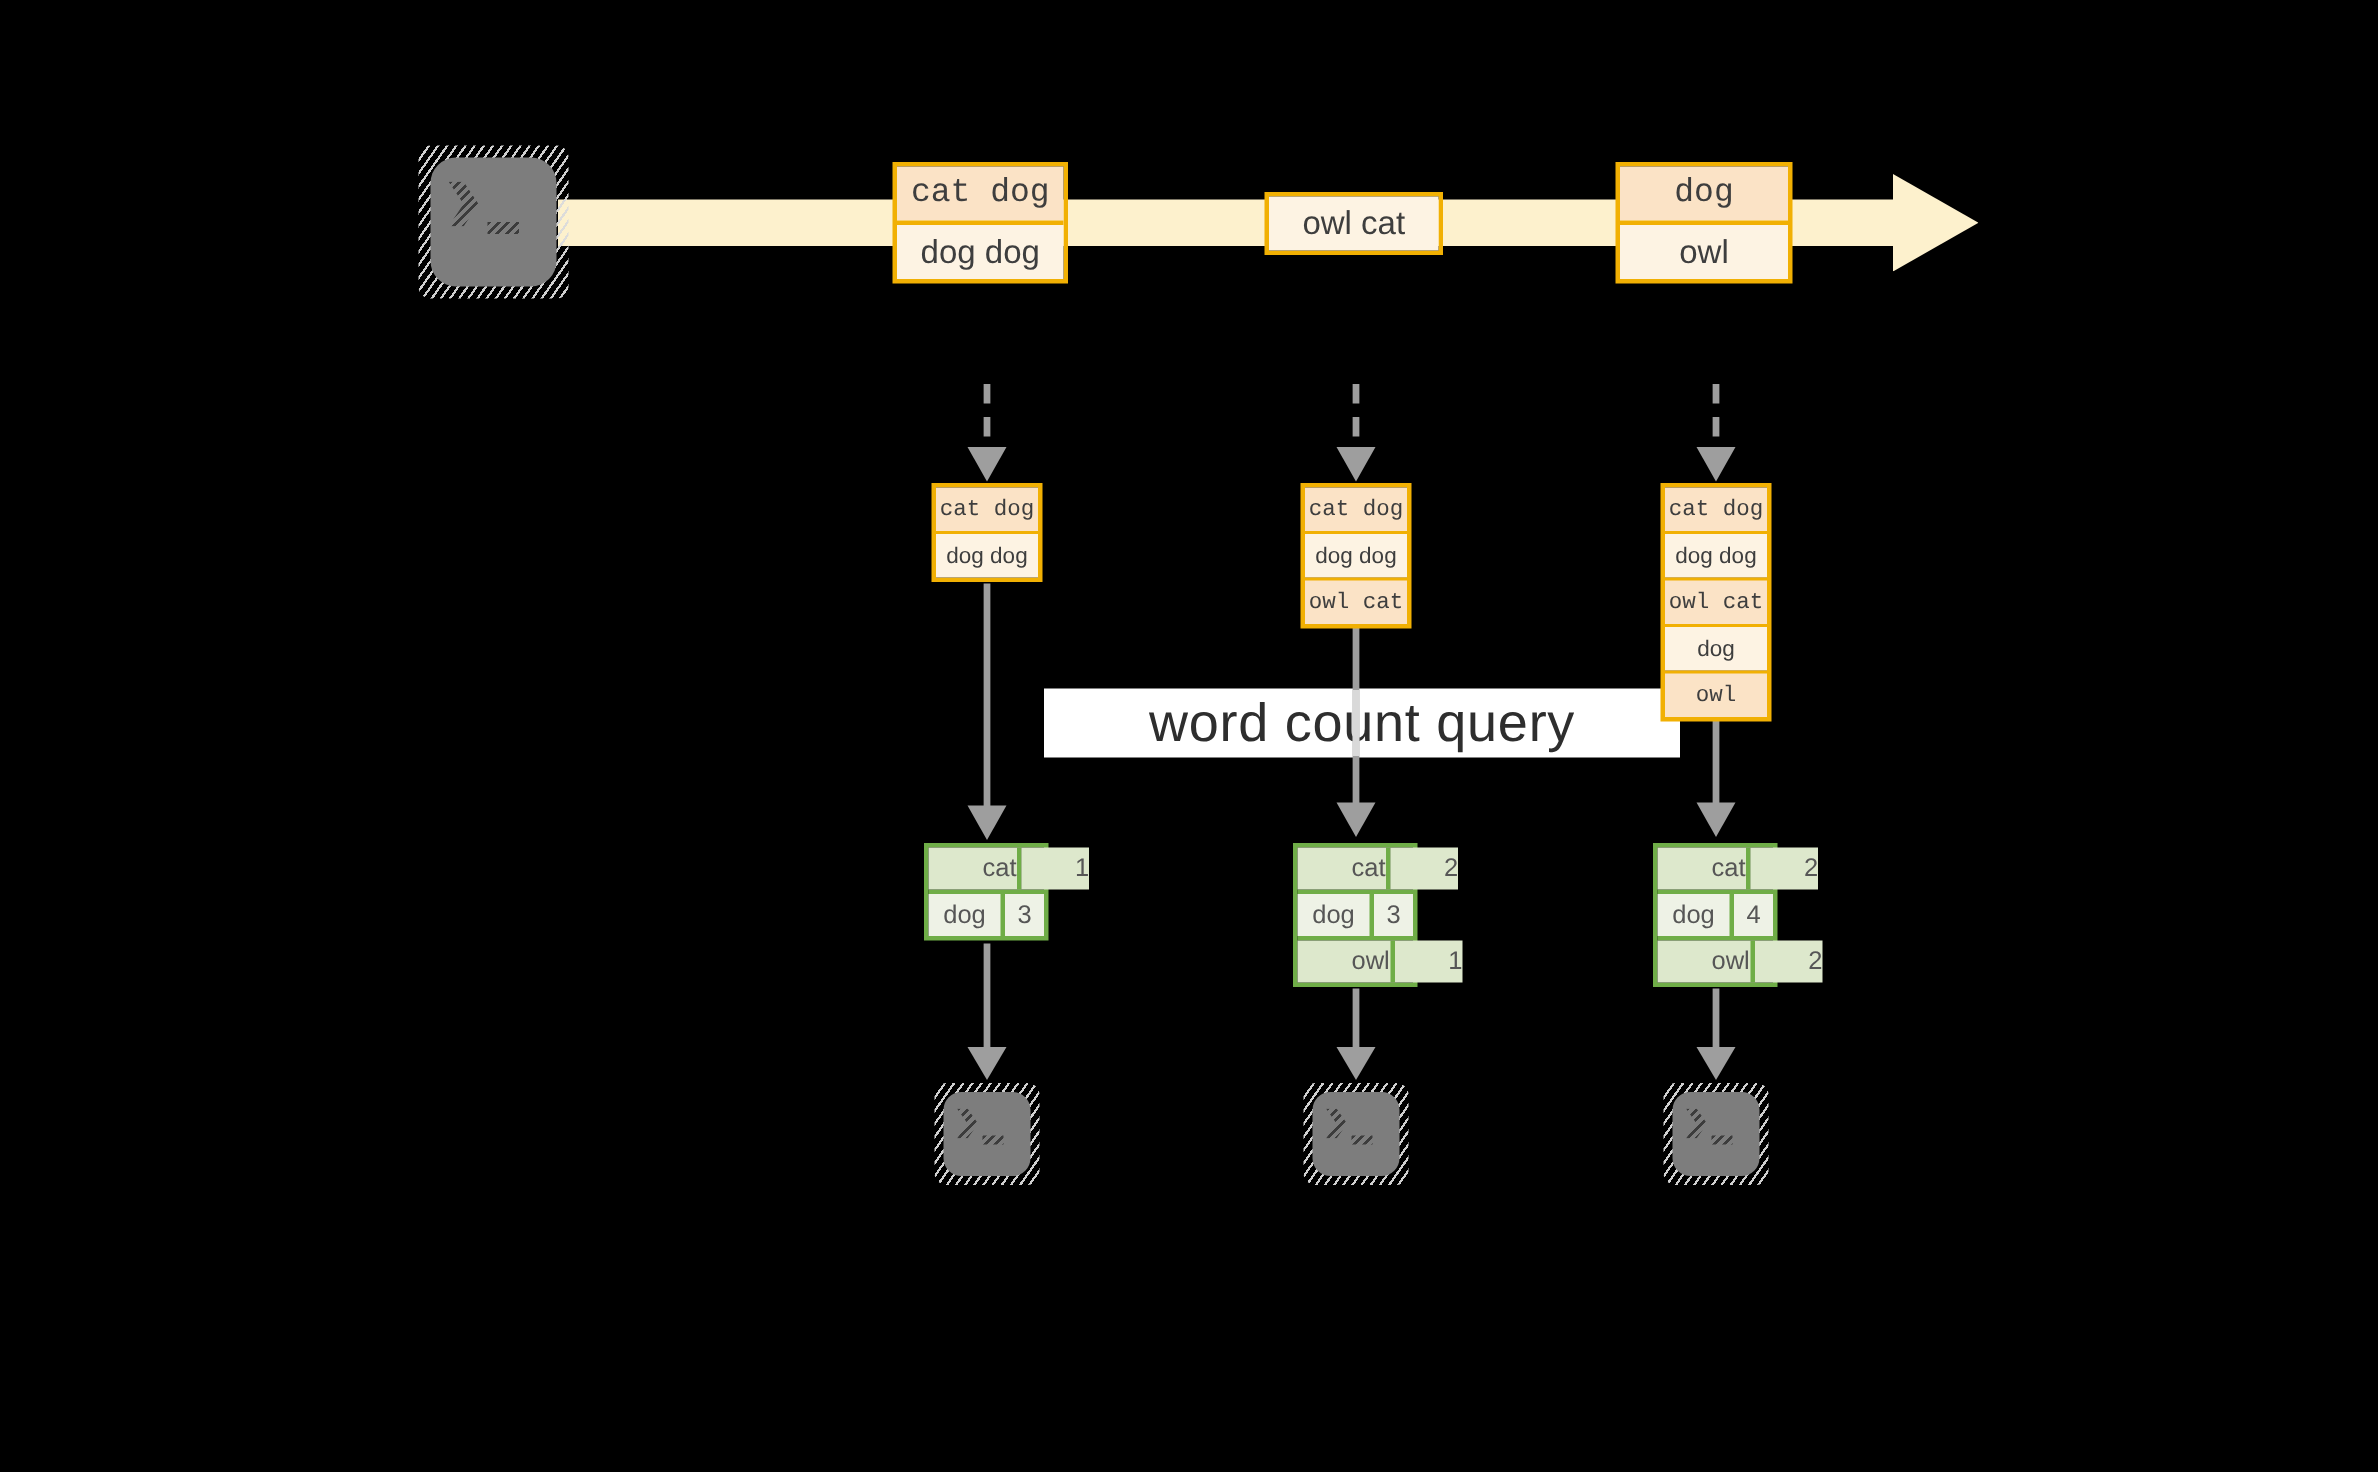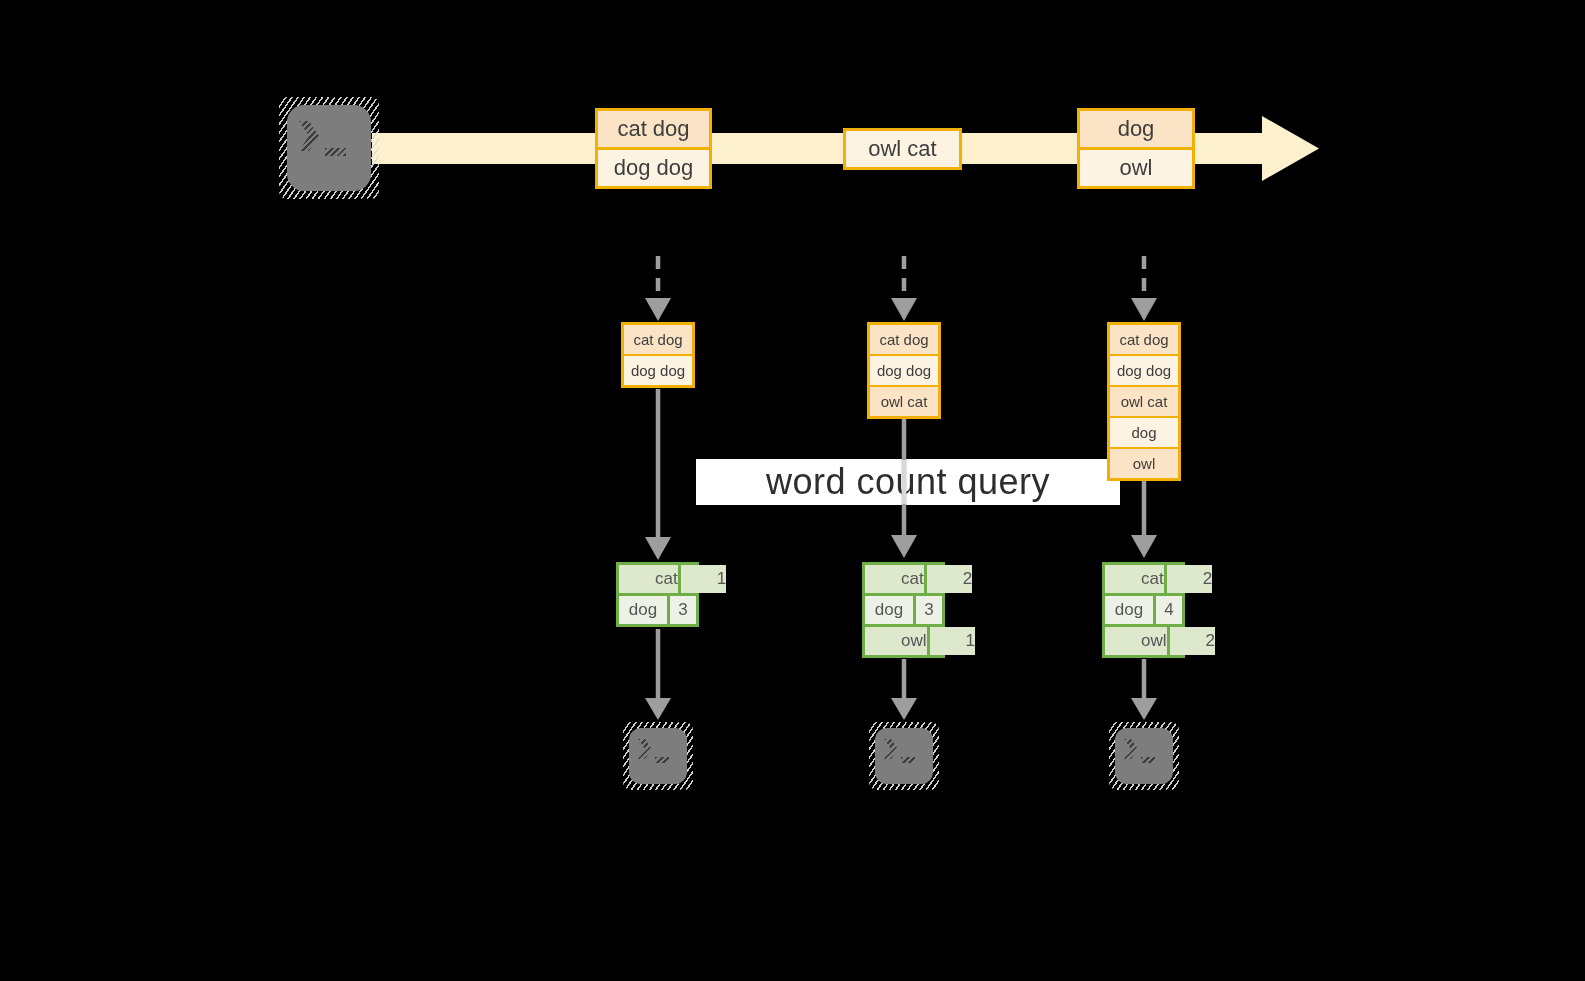--- a/index.html
+++ b/index.html
@@ -13,21 +13,21 @@
 
   
   .band{left:372px;top:133px;width:890px;height:31px;background:var(--stream-band,#fdf1cd);}
   .band-head{left:1262px;top:116px;width:57px;height:65px;background:var(--stream-band,#fdf1cd);
     clip-path:polygon(0 0,100% 50%,0 100%);}
 
   
   .ebox{border:3px solid var(--event-border,#f1b003);box-sizing:border-box;}
   .erow{height:36px;line-height:36px;text-align:center;font-size:22px;}
   .erow + .erow{border-top:3px solid var(--event-border,#f1b003);}
-  .fa{background:var(--event-fill-dark,#fbe3c6);}
+  .fa{background:var(--event-fill-dark,#fbe3c6);font-family:Liberation Mono, monospace;}
   .fb{background:var(--event-fill-light,#fdf3e3);}
 
   
   .sbox{border:3px solid var(--event-border,#f1b003);box-sizing:border-box;width:74px;}
   .srow{height:29px;line-height:29px;text-align:center;font-size:15px;}
   .srow + .srow{border-top:2px solid var(--event-border,#f1b003);}
 
   
   .banner{left:696px;top:459px;width:424px;height:46px;background:var(--banner-bg,#fff);
     display:flex;align-items:center;justify-content:center;}

